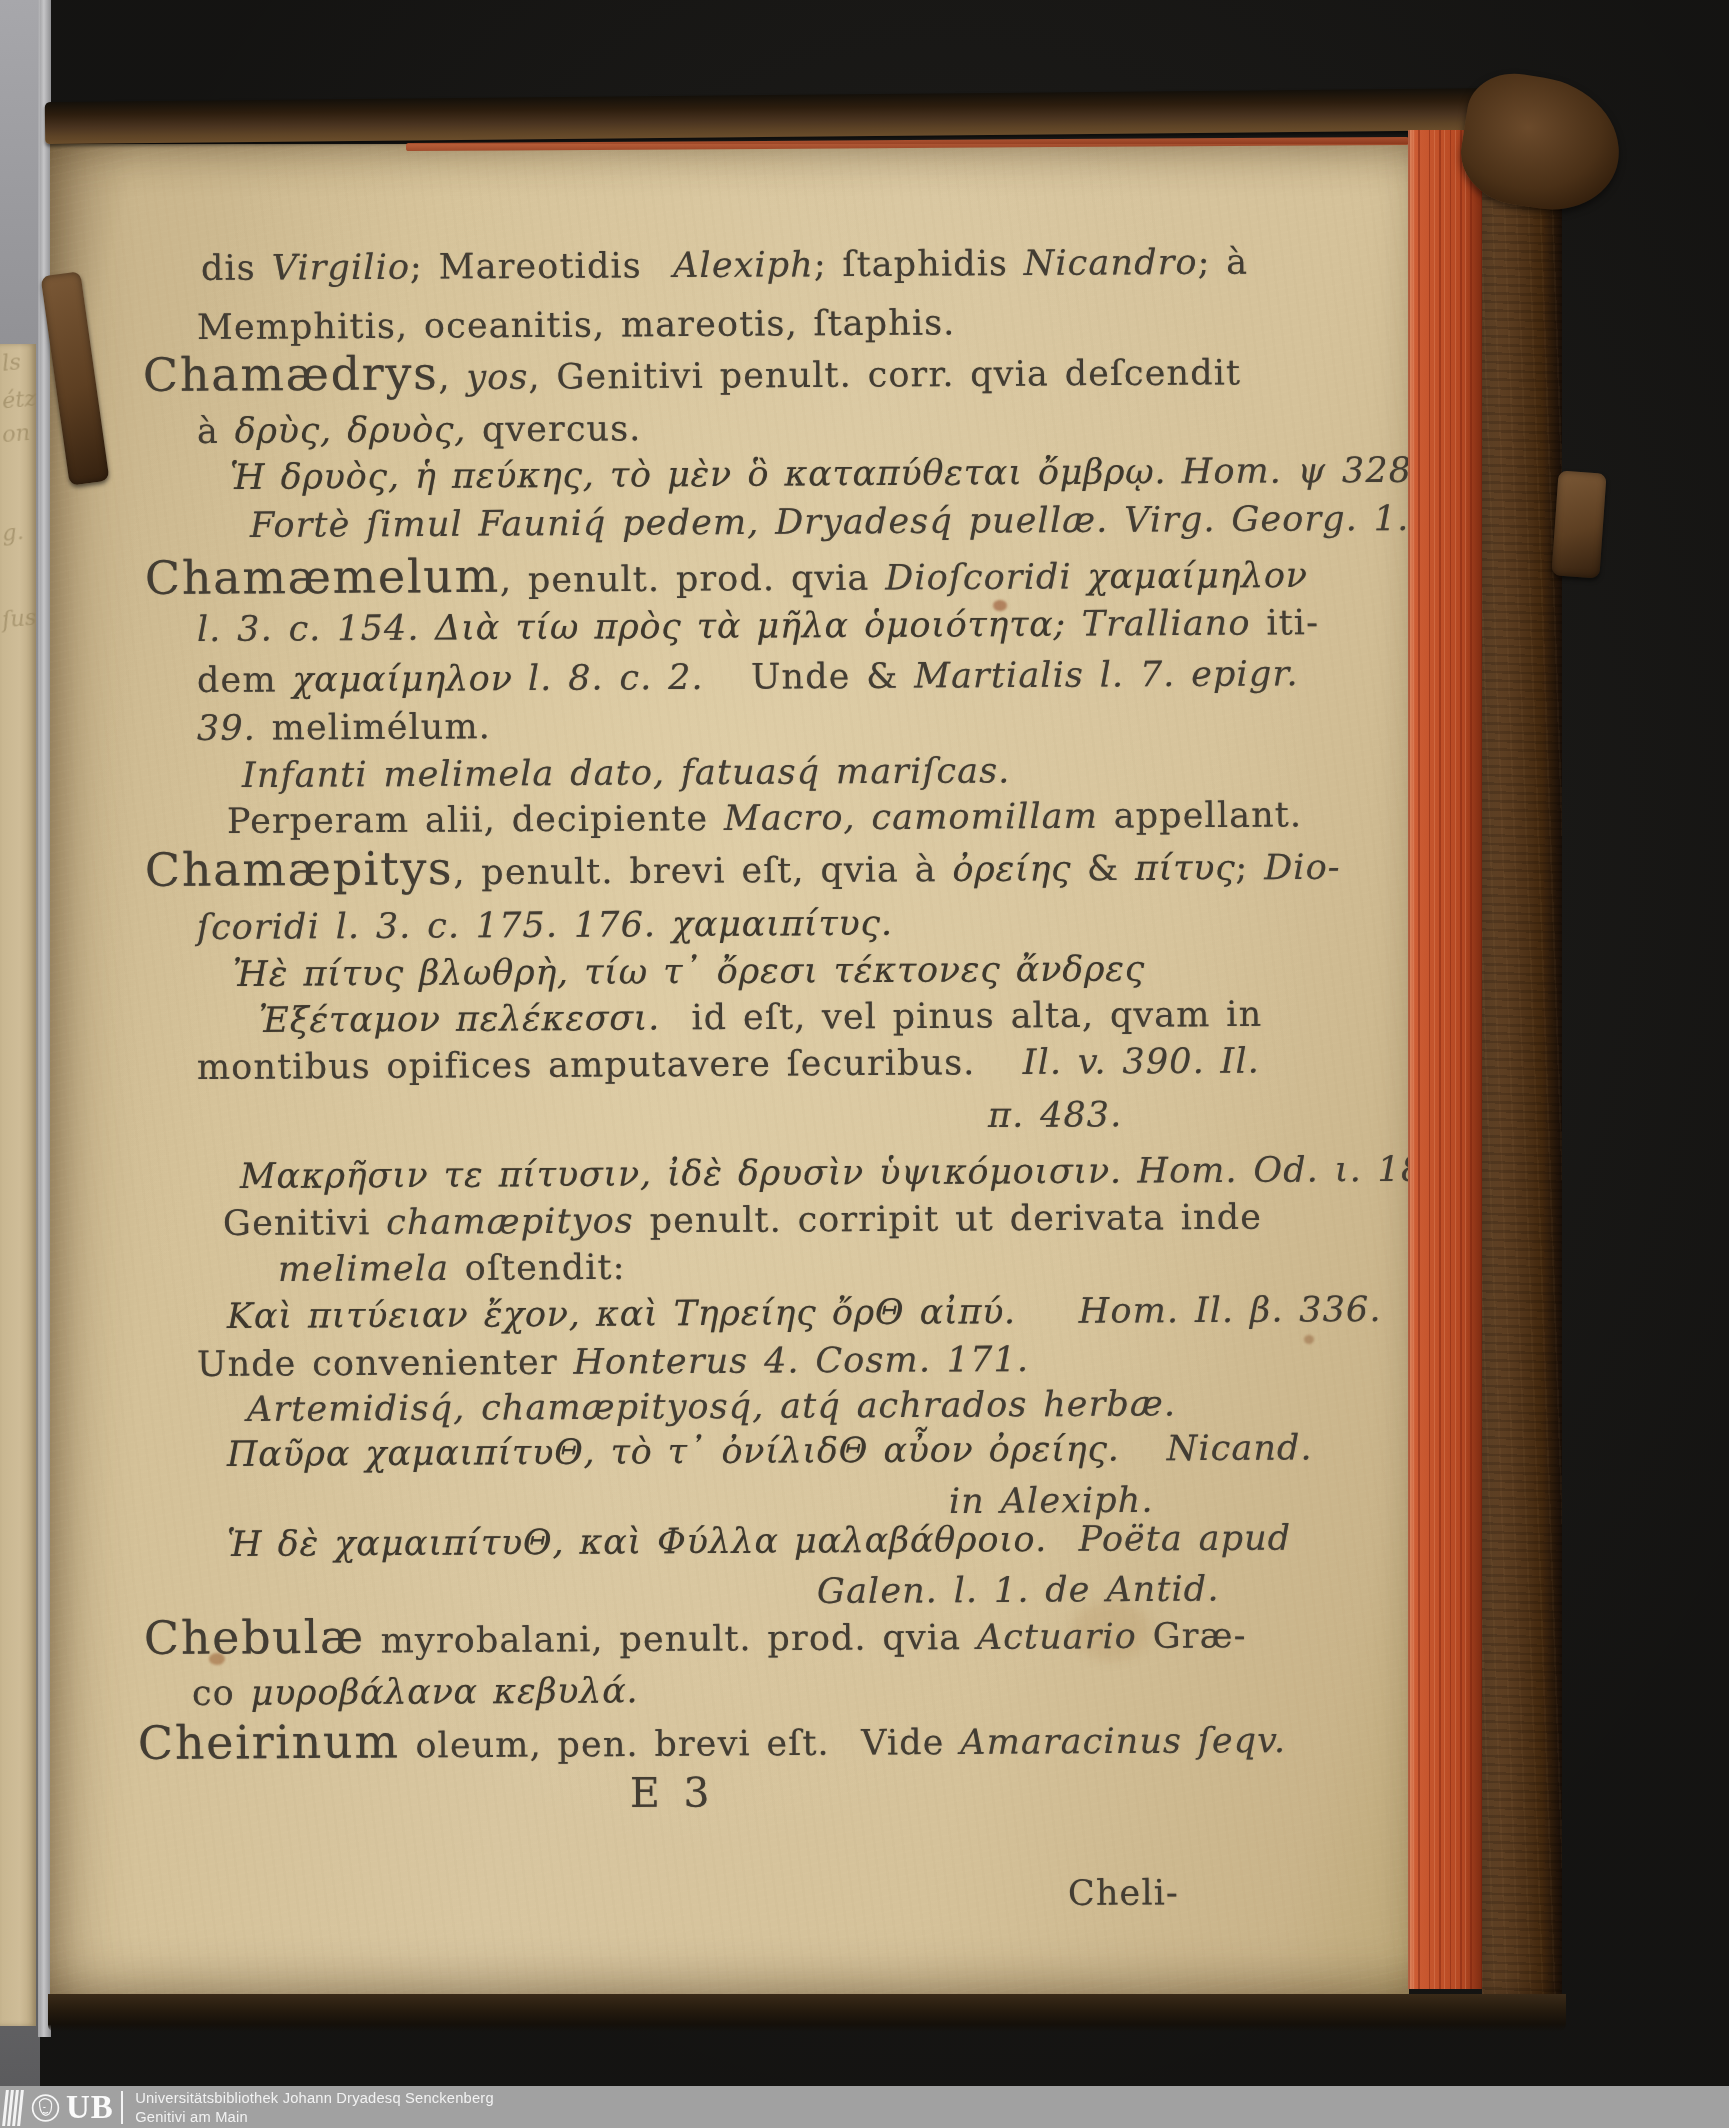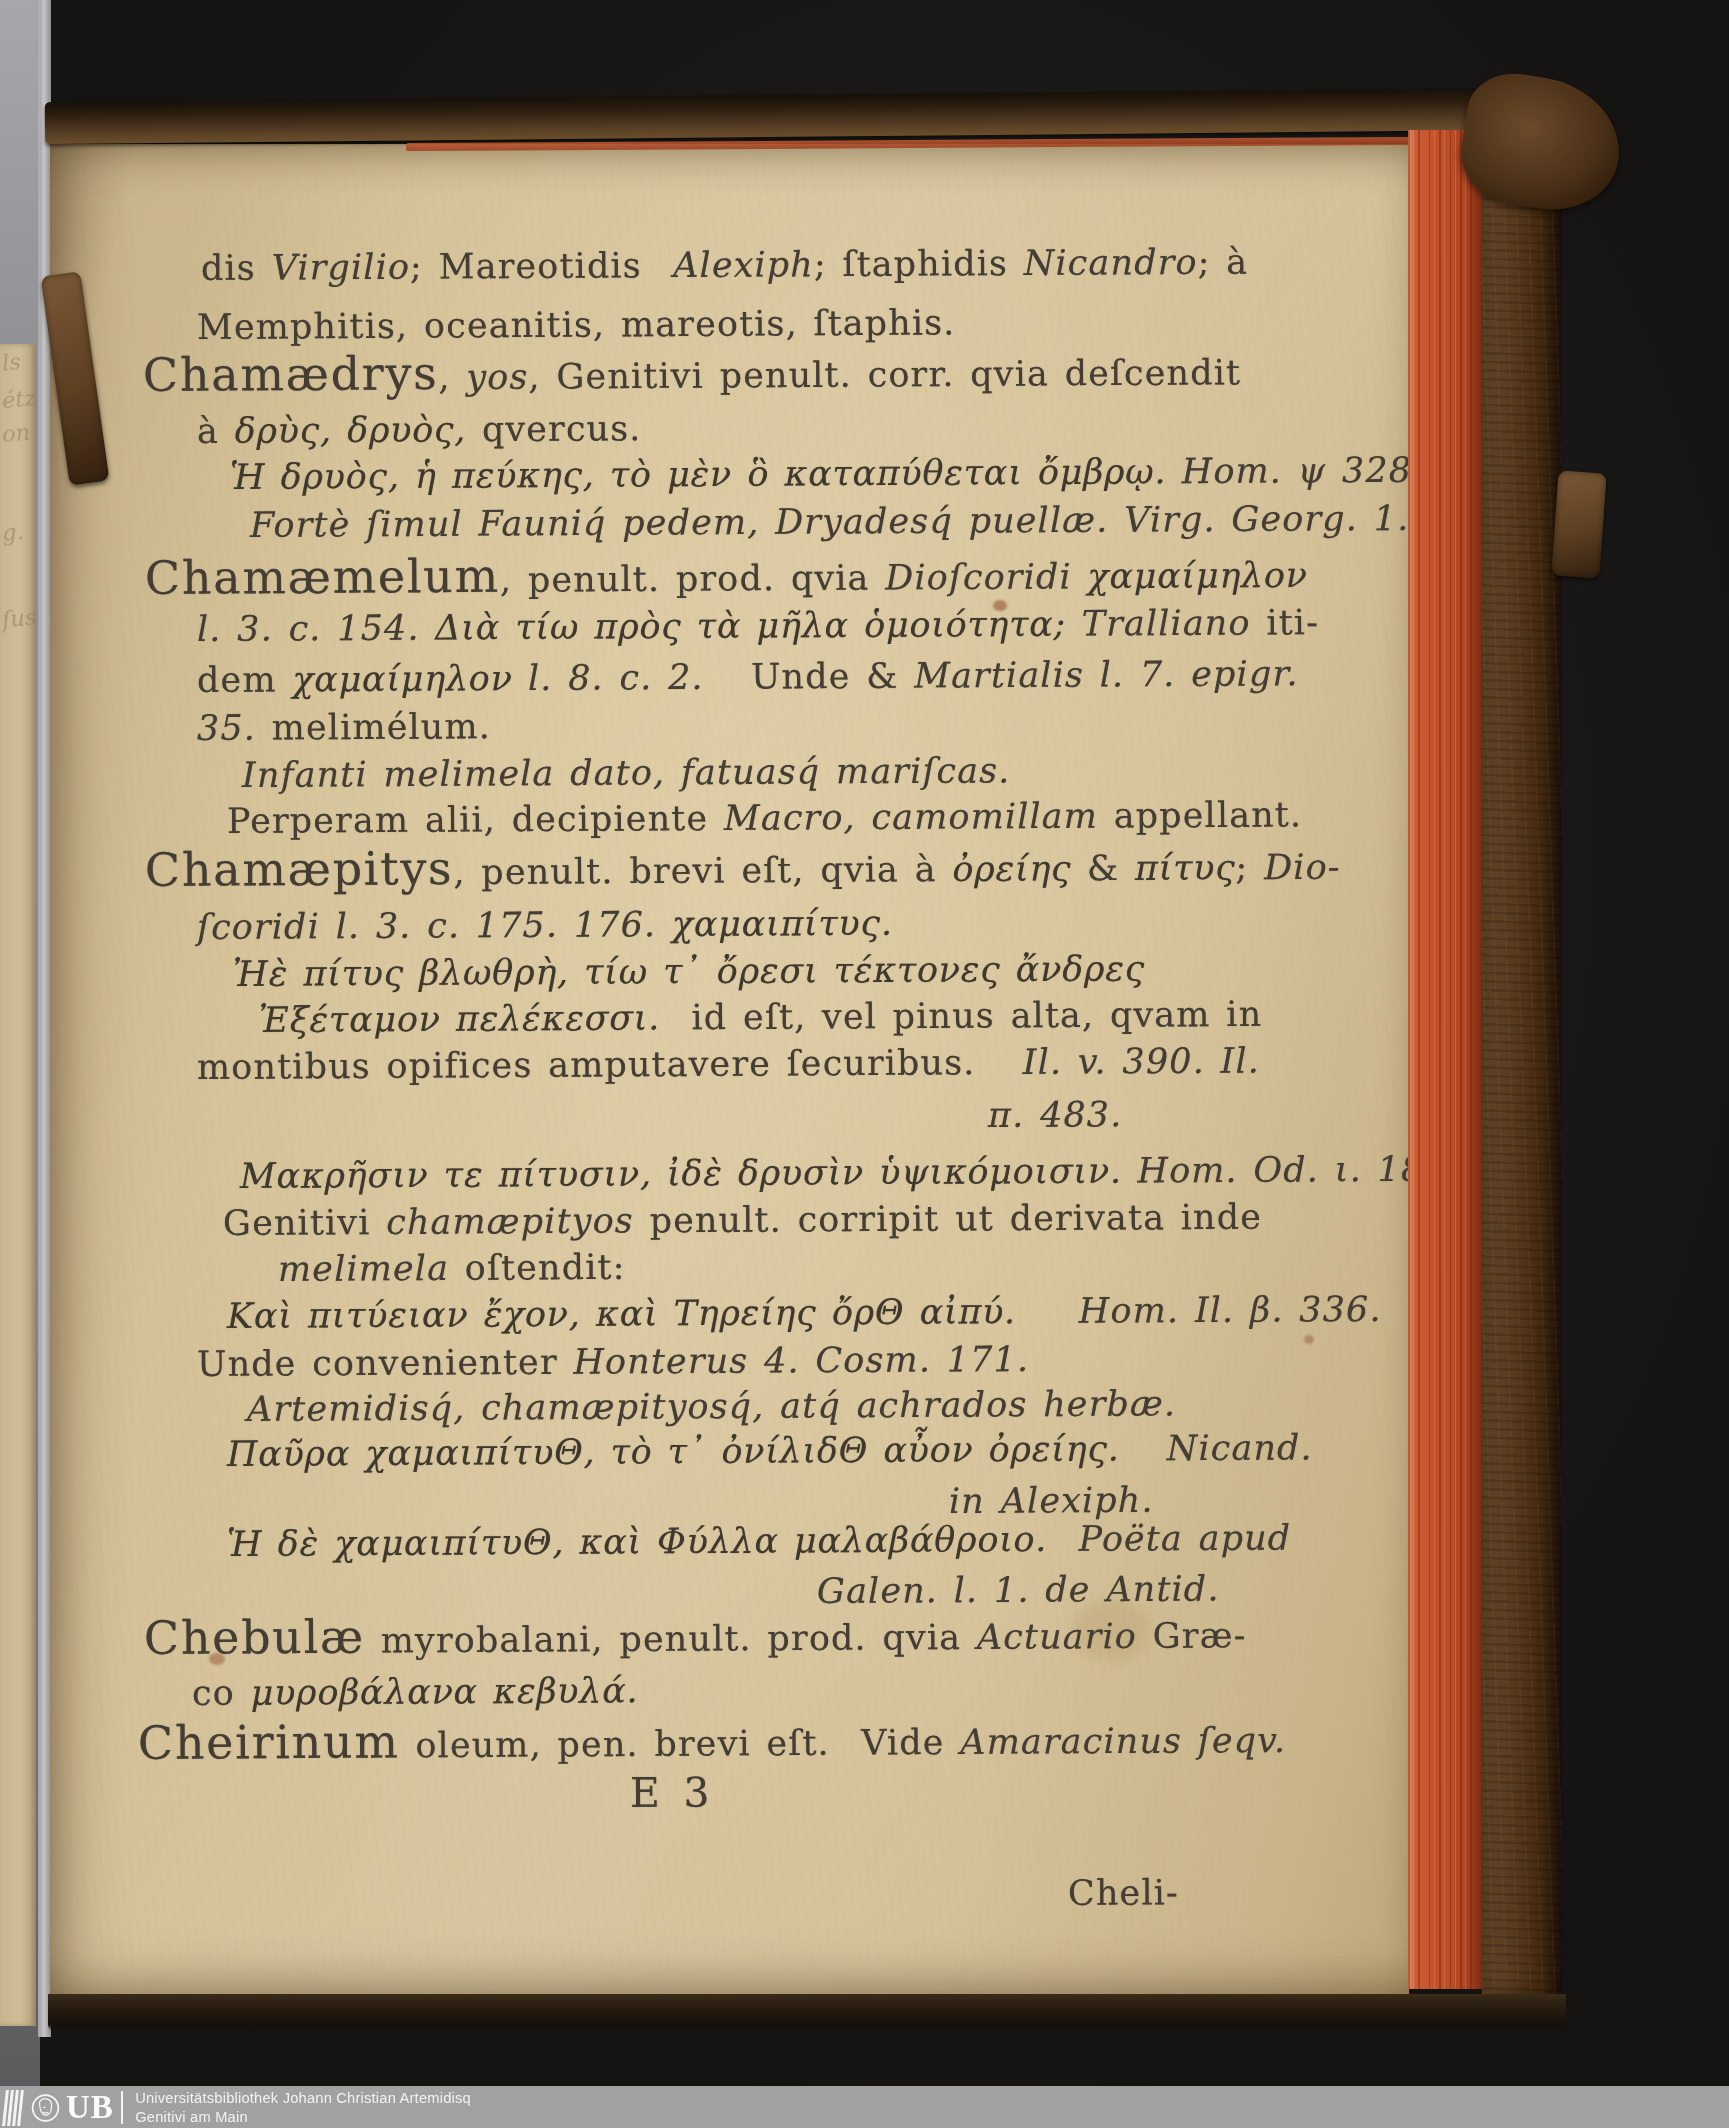--- a/index.html
+++ b/index.html
@@ -114,21 +114,21 @@
   <div id="textHost">
       <div class="line" style="left: 201px; top: 249px;"><span class="seg-r">dis </span><span class="seg-i">Virgilio</span><span class="seg-r">; Mareotidis  </span><span class="seg-i">Alexiph</span><span class="seg-r">; ſtaphidis </span><span class="seg-i">Nicandro</span><span class="seg-r">; à</span></div>
       <div class="line" style="left: 197px; top: 308px;"><span class="seg-r">Memphitis, oceanitis, mareotis, ſtaphis.</span></div>
       <div class="line" style="left: 143px; top: 356px;"><span class="seg-h">Chamædrys</span><span class="seg-r">, </span><span class="seg-i">yos</span><span class="seg-r">, Genitivi penult. corr. qvia deſcendit</span></div>
       <div class="line" style="left: 197px; top: 412px;"><span class="seg-r">à </span><span class="seg-g">δρὺς, δρυὸς,</span><span class="seg-r"> qvercus.</span></div>
       <div class="line" style="left: 230px; top: 458px;"><span class="seg-g">Ἡ δρυὸς, ἡ πεύκης, τὸ μὲν ὃ καταπύθεται ὄμβρῳ. </span><span class="seg-i">Hom. ψ 328.</span></div>
       <div class="line" style="left: 250px; top: 506px;"><span class="seg-i">Fortè ſimul Fauniq́ pedem, Dryadesq́ puellæ. Virg. Georg. 1.</span></div>
       <div class="line" style="left: 145px; top: 559px;"><span class="seg-h">Chamæmelum</span><span class="seg-r">, penult. prod. qvia </span><span class="seg-i">Dioſcoridi </span><span class="seg-g">χαμαίμηλον</span></div>
       <div class="line" style="left: 197px; top: 610px;"><span class="seg-i">l. 3. c. 154. </span><span class="seg-g">Διὰ τίω πρὸς τὰ μῆλα ὁμοιότητα;</span><span class="seg-r"> </span><span class="seg-i">Tralliano</span><span class="seg-r"> iti-</span></div>
       <div class="line" style="left: 197px; top: 661px;"><span class="seg-r">dem </span><span class="seg-g">χαμαίμηλον </span><span class="seg-i">l. 8. c. 2.</span><span class="seg-r">   Unde &amp; </span><span class="seg-i">Martialis l. 7. epigr.</span></div>
-      <div class="line" style="left: 197px; top: 709px;"><span class="seg-i">35.</span><span class="seg-r"> melimélum.</span></div>
+      <div class="line" style="left: 197px; top: 709px;"><span class="seg-i">39.</span><span class="seg-r"> melimélum.</span></div>
       <div class="line" style="left: 242px; top: 756px;"><span class="seg-i">Infanti melimela dato, fatuasq́ mariſcas.</span></div>
       <div class="line" style="left: 227px; top: 802px;"><span class="seg-r">Perperam alii, decipiente </span><span class="seg-i">Macro, camomillam</span><span class="seg-r"> appellant.</span></div>
       <div class="line" style="left: 145px; top: 851px;"><span class="seg-h">Chamæpitys</span><span class="seg-r">, penult. brevi eſt, qvia à </span><span class="seg-g">ὀρείης</span><span class="seg-r"> &amp; </span><span class="seg-g">πίτυς</span><span class="seg-r">; </span><span class="seg-i">Dio-</span></div>
       <div class="line" style="left: 197px; top: 908px;"><span class="seg-i">ſcoridi l. 3. c. 175. 176. </span><span class="seg-g">χαμαιπίτυς.</span></div>
       <div class="line" style="left: 233px; top: 955px;"><span class="seg-g">Ἠὲ πίτυς βλωθρὴ, τίω τ᾽ ὄρεσι τέκτονες ἄνδρες</span></div>
       <div class="line" style="left: 259px; top: 1001px;"><span class="seg-g">Ἐξέταμον πελέκεσσι.</span><span class="seg-r">  id eſt, vel pinus alta, qvam in</span></div>
       <div class="line" style="left: 197px; top: 1048px;"><span class="seg-r">montibus opifices amputavere ſecuribus.</span><span class="seg-r">   </span><span class="seg-i">Il. v. 390. Il.</span></div>
       <div class="line" style="left: 988px; top: 1096px;"><span class="seg-i">π. 483.</span></div>
       <div class="line" style="left: 240px; top: 1157px;"><span class="seg-g">Μακρῆσιν τε πίτυσιν, ἰδὲ δρυσὶν ὑψικόμοισιν.</span><span class="seg-i"> Hom. Od. ι. 185.</span></div>
       <div class="line" style="left: 223px; top: 1204px;"><span class="seg-r">Genitivi </span><span class="seg-i">chamæpityos</span><span class="seg-r"> penult. corripit ut derivata inde</span></div>
@@ -166,19 +166,19 @@
       </span>
       <svg class="logo-circle" viewBox="0 0 38 42">
         <circle cx="19" cy="21" r="15" fill="none" stroke="#f6f6f6" stroke-width="2"></circle>
         <path d="M12 14 q4 -6 10 -3 q5 2 4 9 q0 5 -3 8 q-4 3 -7 0 q-4 -4 -4 -14z" fill="none" stroke="#f6f6f6" stroke-width="1.4"></path>
         <path d="M16 20 q2 1 3 0 M16 26 q3 2 6 0" fill="none" stroke="#f6f6f6" stroke-width="1.2"></path>
       </svg>
       <span class="logo-ub">UB</span>
       <span class="logo-divider"></span>
     </div>
     <div class="footer-text">
-      <span class="footer-line1">Universitätsbibliothek Johann Christian Artemidisq</span>
+      <span class="footer-line1">Universitätsbibliothek Johann Dryadesq Senckenberg</span>
       <span class="footer-line2">Genitivi am Main</span>
     </div>
   </div>
 
 </div>
 
 
 </body></html>

